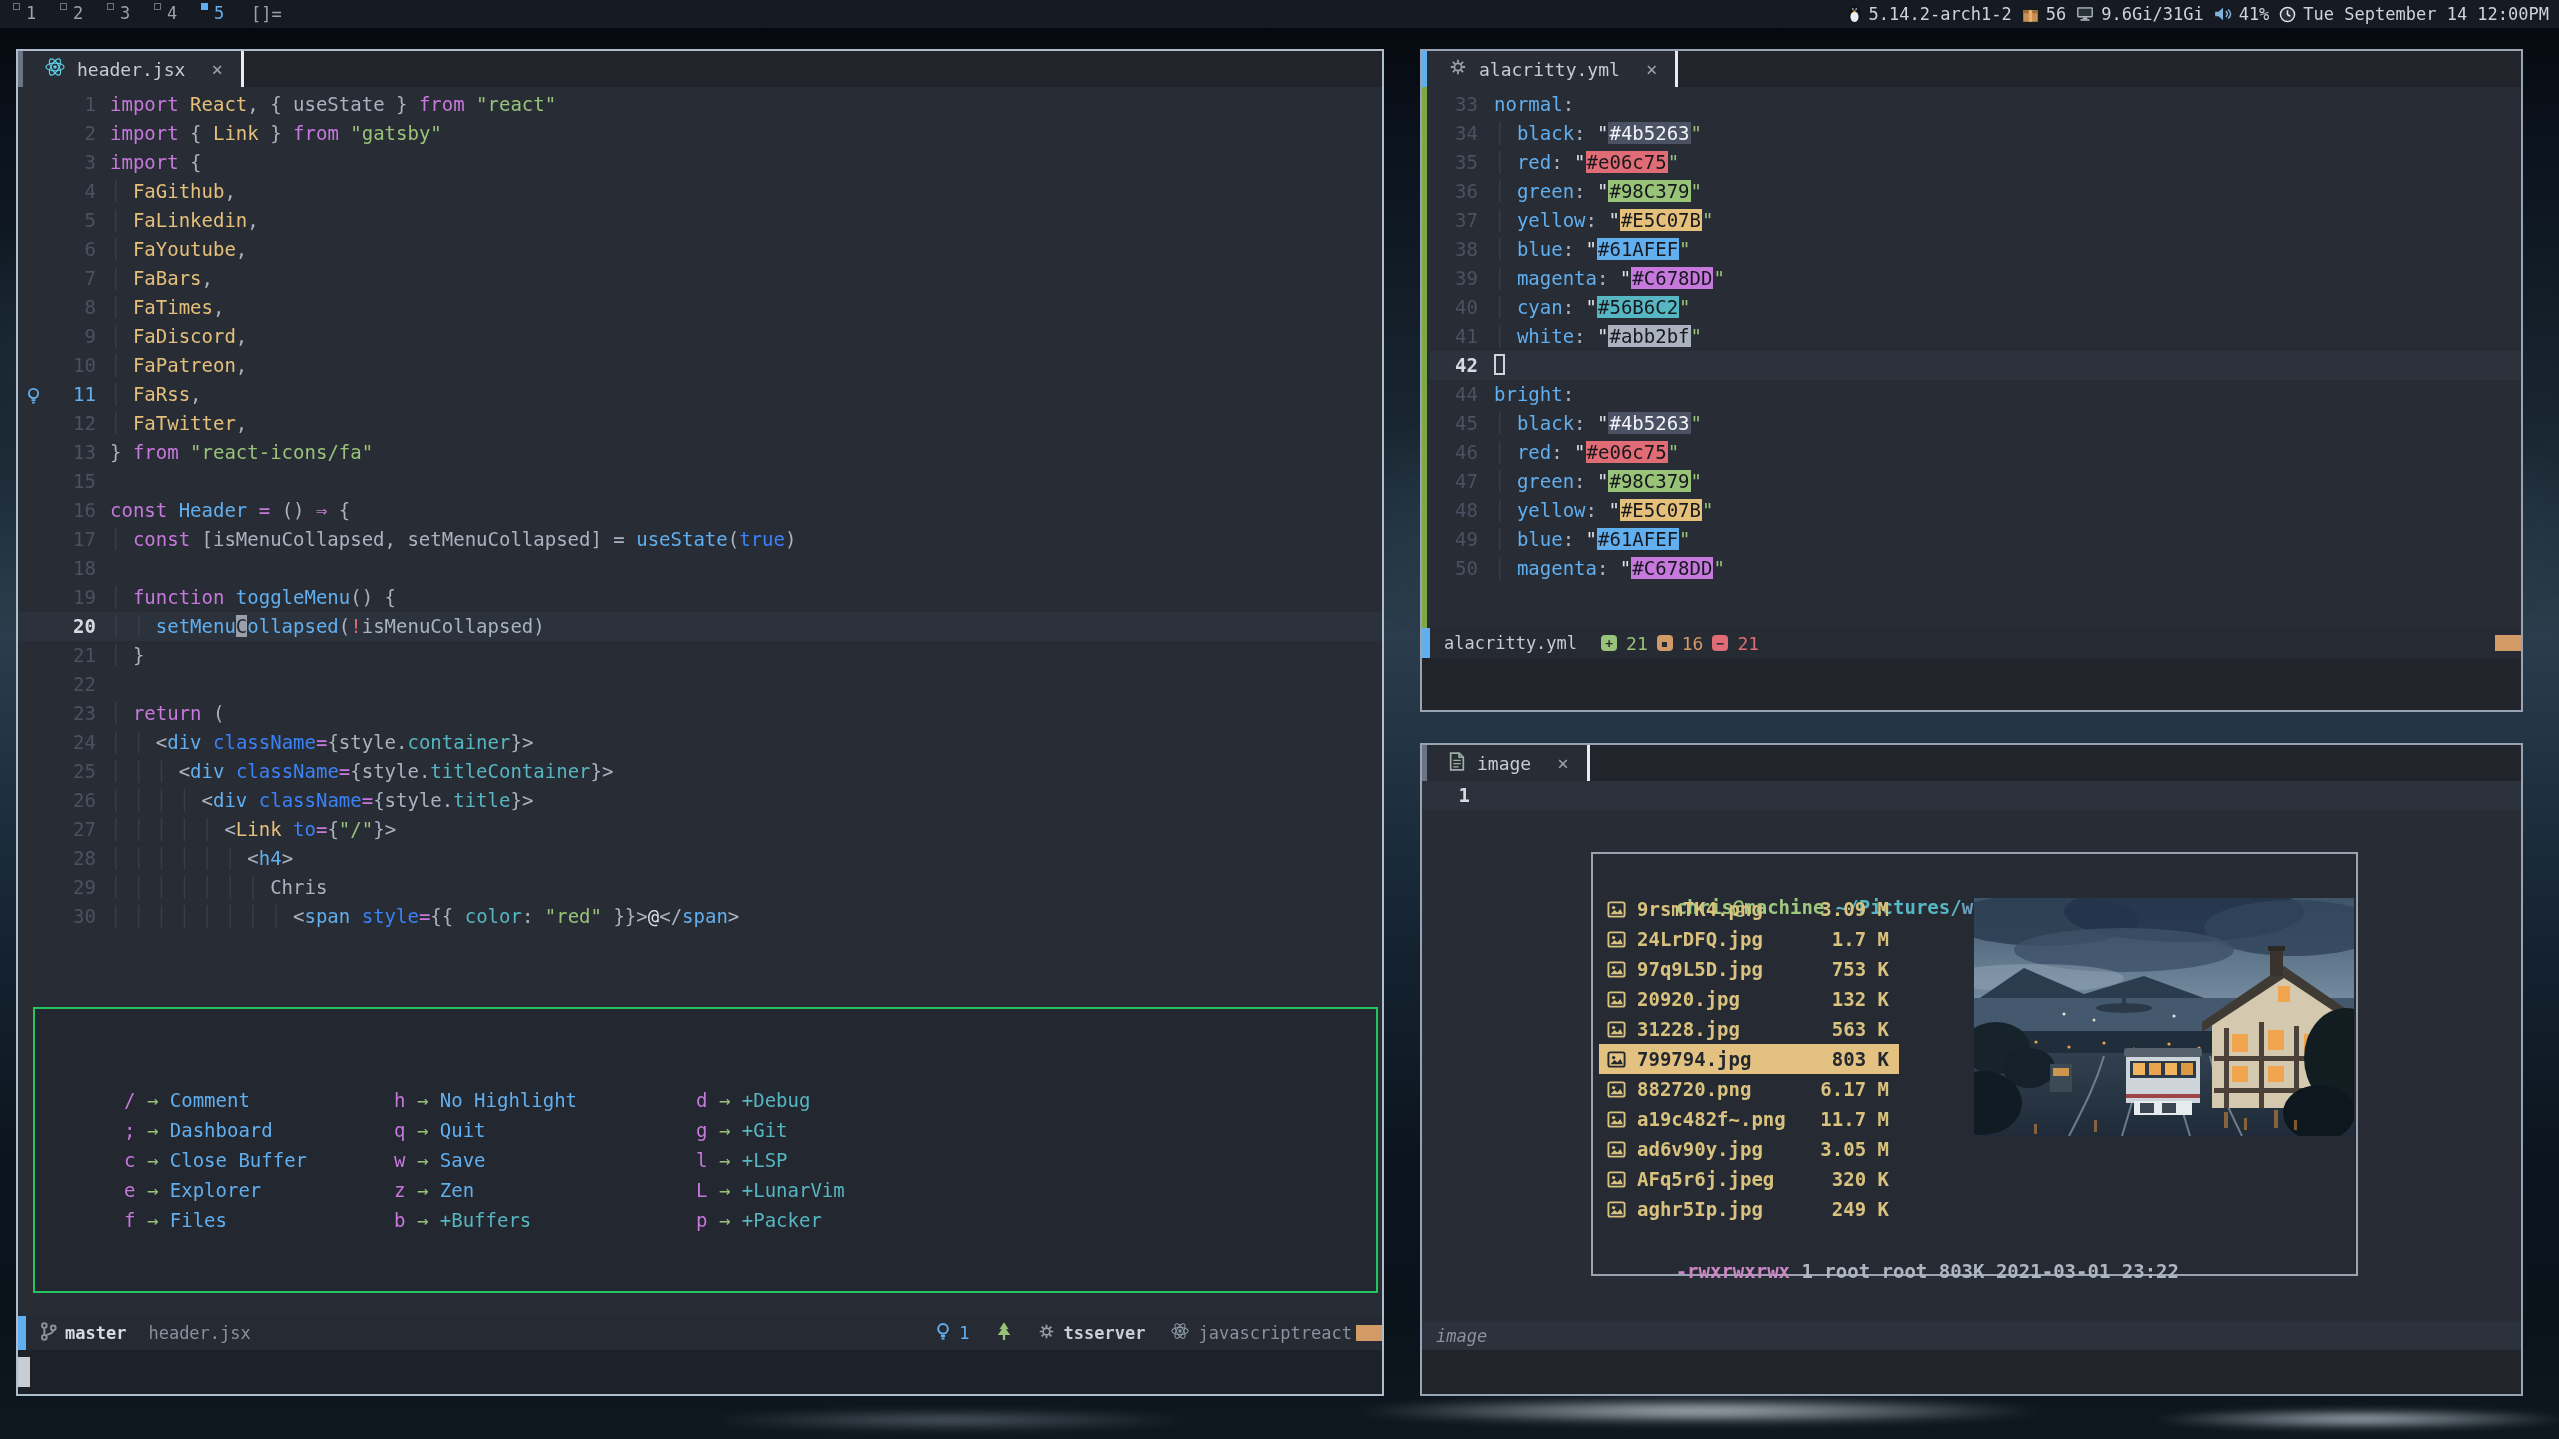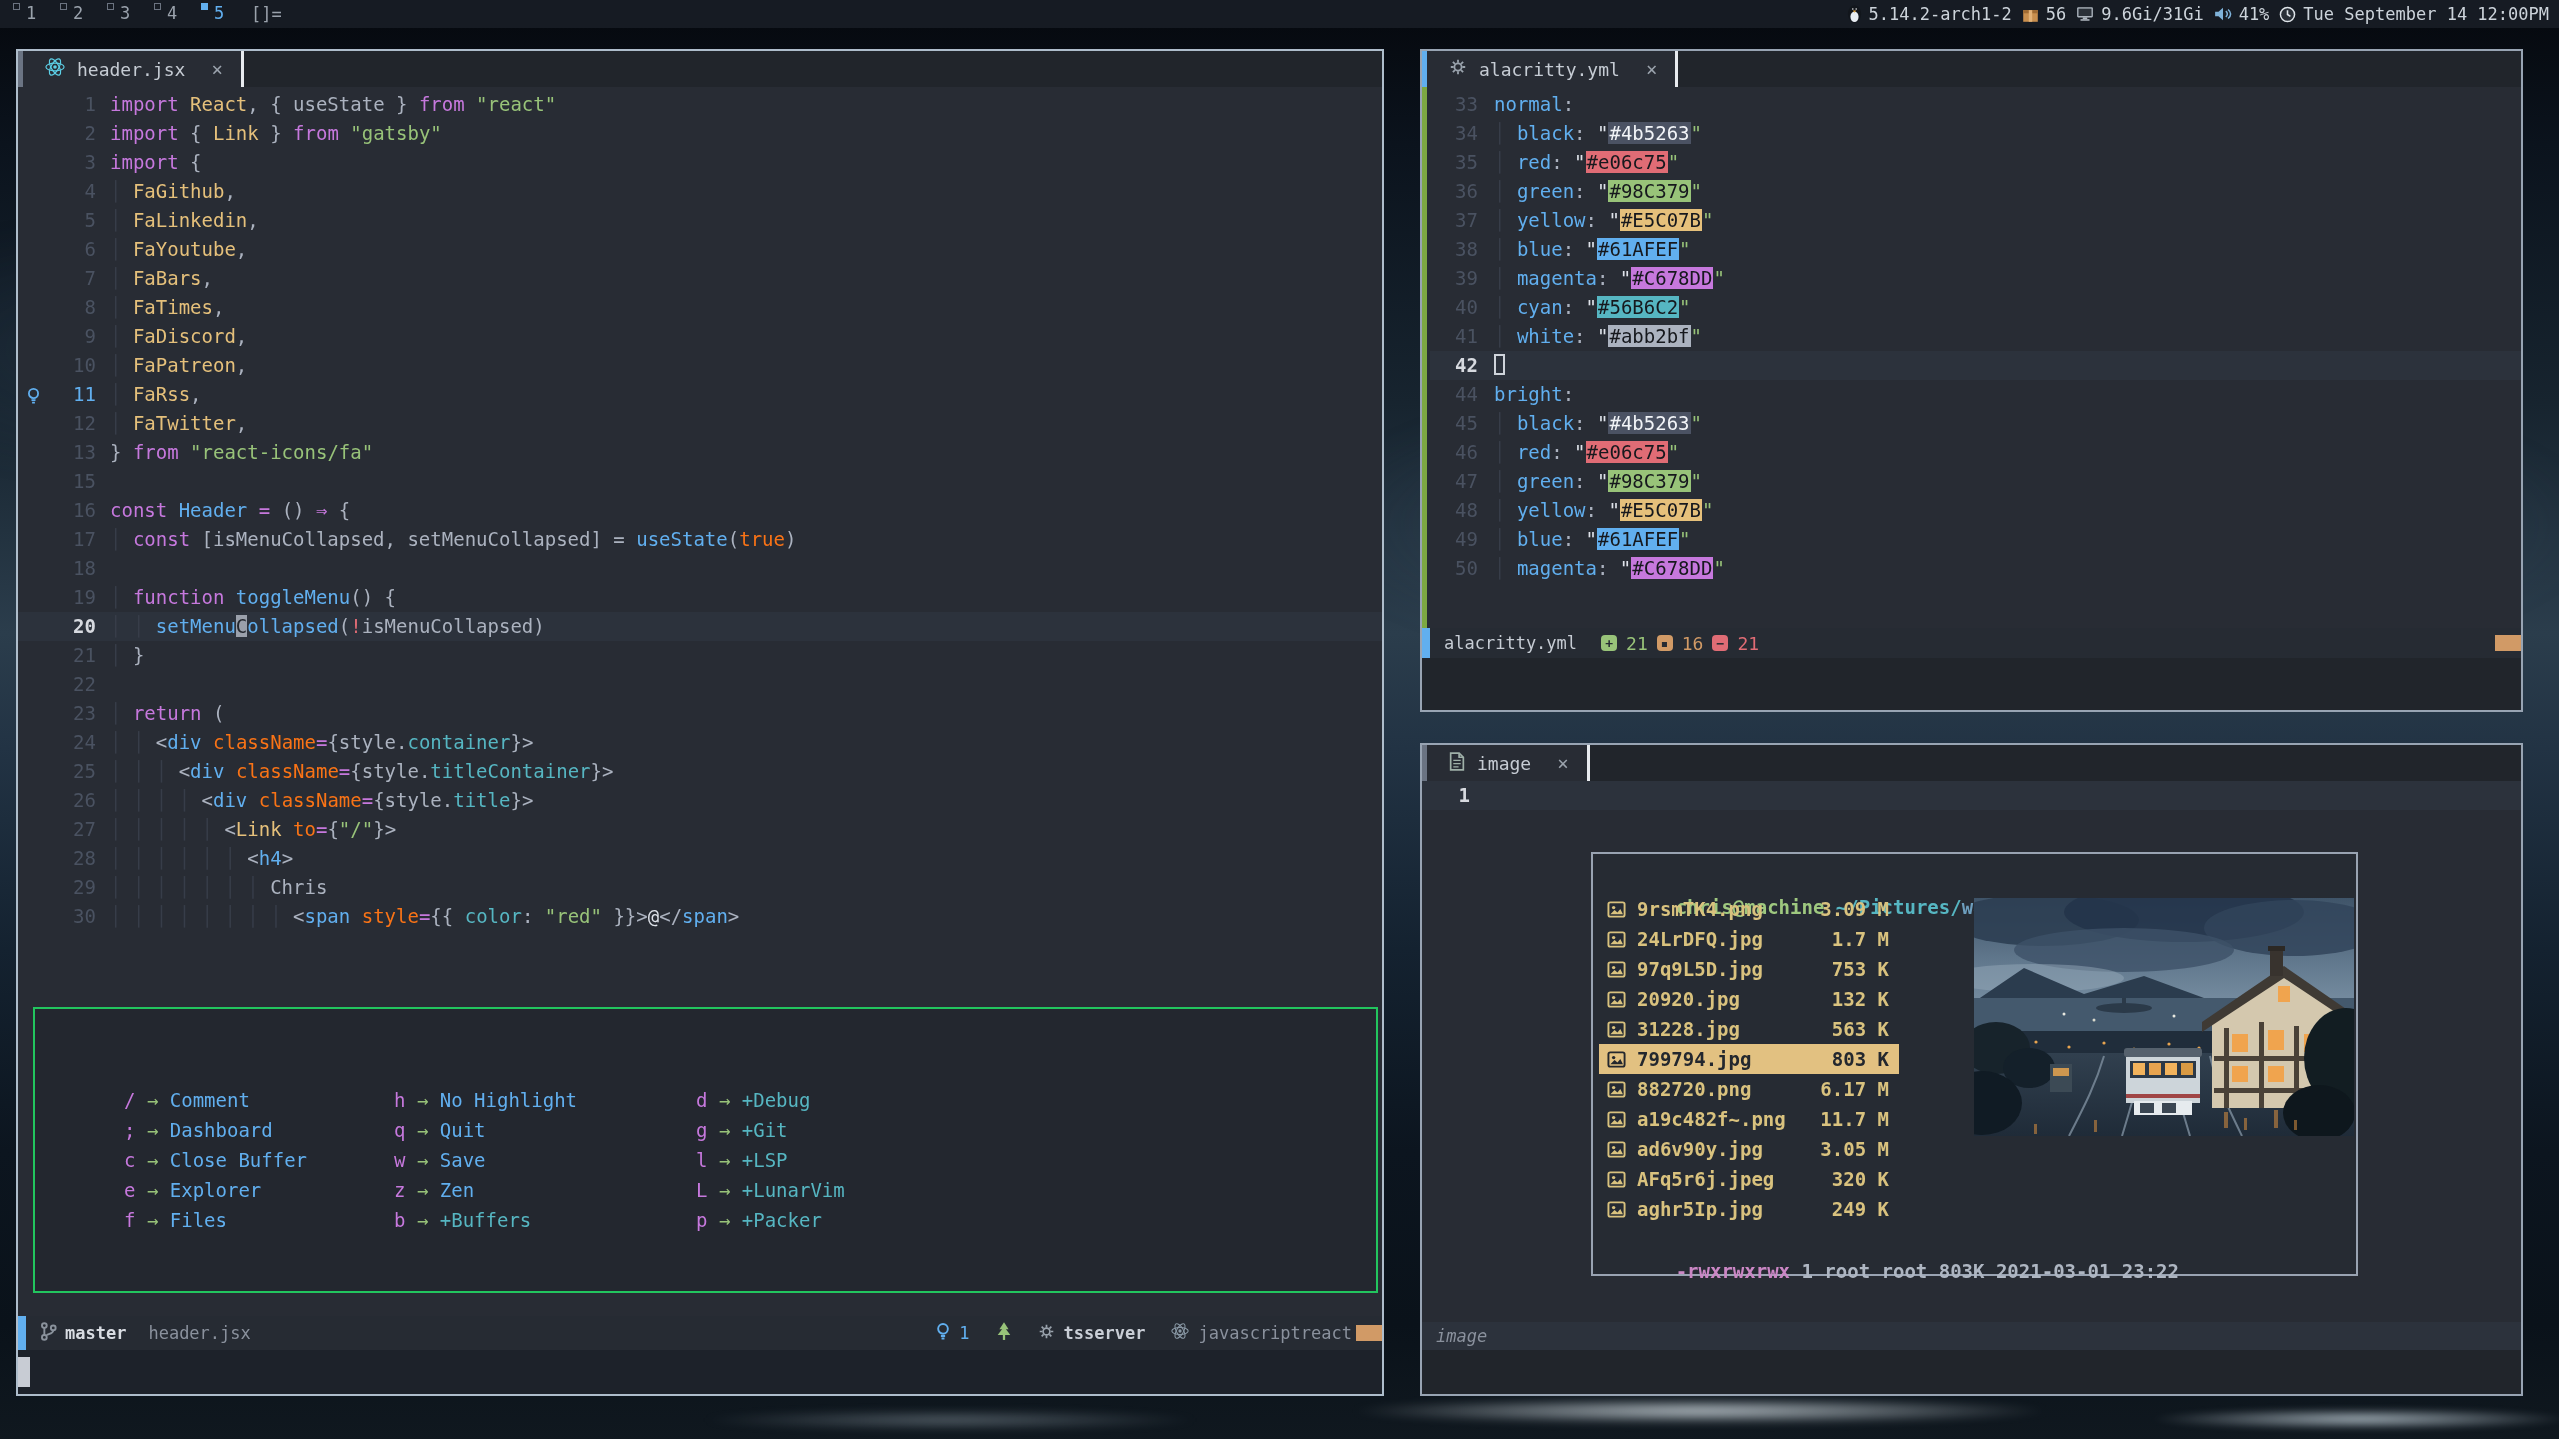--- a/index.html
+++ b/index.html
@@ -47,21 +47,21 @@
   .cline.cl { background:#2c323c; }
   .gut { flex:none; text-align:right; color:#4a5261; }
   .gut-l { width:92px; padding-right:14px; }
   .gut-s { width:64px; padding-right:16px; }
   .cline.cl .gut { color:#d7dae0; font-weight:bold; }
   .cline.nb .gut { color:#61afef; }
   .src { white-space:pre; }
   .bulbico { position:absolute; left:8px; top:4px; color:#61afef; }
 
   .tk-m{color:#c678dd} .tk-y{color:#e5c07b} .tk-g{color:#98c379} .tk-w{color:#abb2bf}
-  .tk-b{color:#61afef} .tk-o{color:#f97316} .tk-c{color:#56b6c2} .tk-r{color:#e06c75}
+  .tk-b{color:#61afef} .tk-o{color:#3b82f6} .tk-c{color:#56b6c2} .tk-r{color:#e06c75}
   .tk-cm{color:#5c6370;font-style:italic} .tk-wt{color:#dfe3ea}
   .tk-ind{color:#373d49}
   .tk-u{color:#e5c07b;}
   .tk-cur{background:#9aa0ab;color:#23272e}
   .tk-sw{padding:0 1px}
   .hollow { display:inline-block; width:11px; height:21px; border:2px solid #cfd4db; vertical-align:middle; margin-top:-4px; }
 
   
   #whichkey { position:absolute; left:15px; top:956px; width:1345px; height:286px; background:#23272f; border:2px solid #22c55e; }
   .wk-col { position:absolute; top:76px; font-size:19px; }

